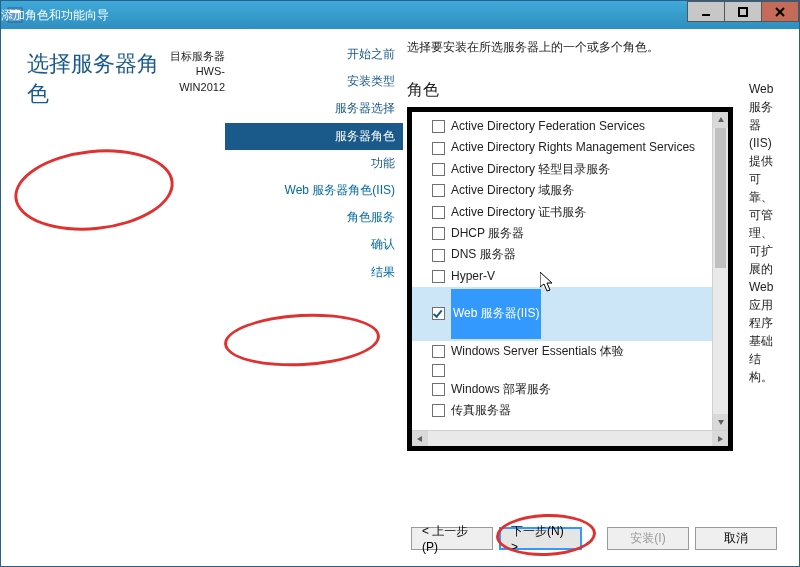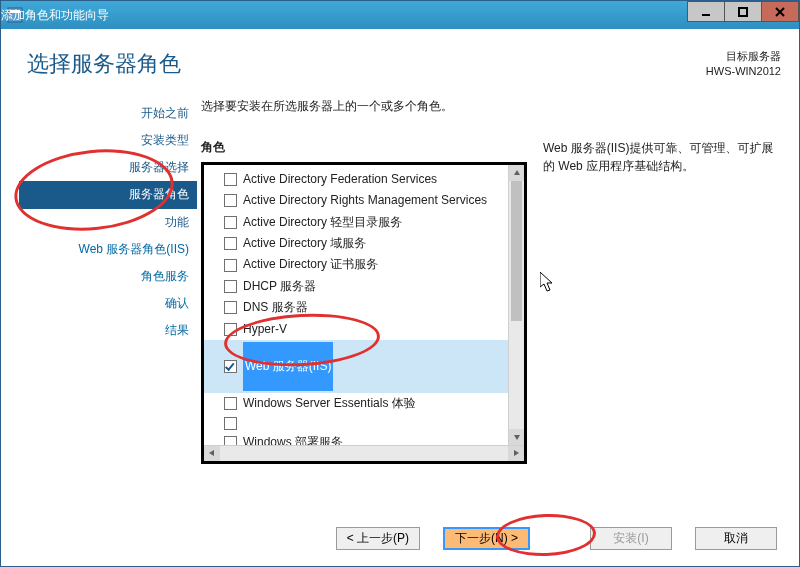--- a/index.html
+++ b/index.html
@@ -49,21 +49,21 @@
     border: 1px solid #555;
     display:flex; align-items:center; justify-content:center;
     font-size: 11px;
     margin-left: -1px;
   }
   .win-btn.close { background:#c66a5a; }
   .win-btn svg { width:10px; height:10px; }
   .content {
     flex:1;
     display:flex;
-    flex-direction:column;
+    flex-direction:row;
     padding: 10px 18px 10px 18px;
   }
   .header-row {
     display:flex;
     justify-content:space-between;
     align-items:flex-start;
     margin-top: 10px;
     margin-bottom: 18px;
   }
   .page-title {
@@ -115,28 +115,28 @@
   }
   .columns {
     flex:1;
     display:flex;
     gap: 16px;
     min-height:0;
   }
   .roles-col { width: 326px; display:flex; flex-direction:column; min-height:0;}
   .desc-col { flex:1; }
   .col-header {
-    font-size: 12px;
-    font-weight: bold;
+    font-size: 16px;
+    font-weight: normal;
     color:#222;
     margin-bottom: 6px;
   }
   .listbox-wrapper {
-    border: 3px solid #000000;
-    height: 302px;
+    border: 5px solid #000000;
+    height: 344px;
     display:flex;
     flex-direction:column;
     position:relative;
   }
   .listbox-body {
     flex:1;
     display:flex;
     min-height:0;
   }
   .listbox {
@@ -215,35 +215,35 @@
   }
   .desc-text {
     font-size:12px;
     color:#222;
     line-height:1.5;
   }
   .footer {
     display:flex;
     justify-content:flex-end;
     align-items:center;
-    gap: 23px;
+    gap: 6px;
     padding: 14px 4px 6px 4px;
     margin-top: 6px;
   }
   .btn {
     min-width: 82px;
     height: 23px;
     border:1px solid #9a9a9a;
     background:#efefef;
     font-size:12px;
     display:inline-flex; align-items:center; justify-content:center;
     padding: 0 10px;
   }
   .btn.disabled { color:#9a9a9a; }
-  .btn.default { border:2px solid #3399ff; background:#fdba74;}
+  .btn.default { border:2px solid #3399ff; background:#e5e5e5;}
   
   .anno {
     position:absolute;
     border:3px solid #e03030;
     border-radius: 50%;
     pointer-events:none;
   }
   .anno1 { left: 14px; top: 150px; width: 160px; height: 80px; transform: rotate(-6deg);}
   .anno2 { left: 224px; top: 314px; width: 156px; height: 52px; transform: rotate(-3deg);}
   .anno3 { left: 496px; top: 514px; width: 100px; height: 42px; transform: rotate(-2deg);}

